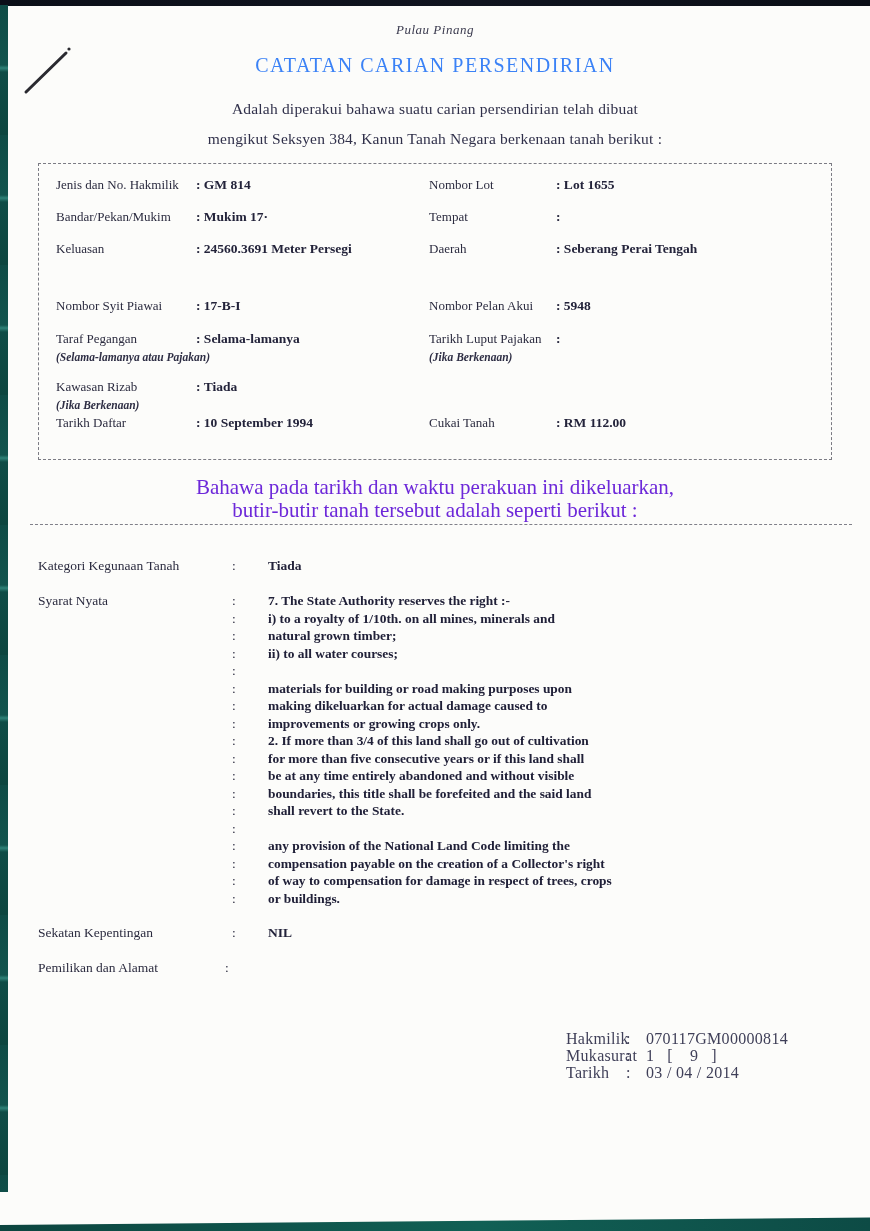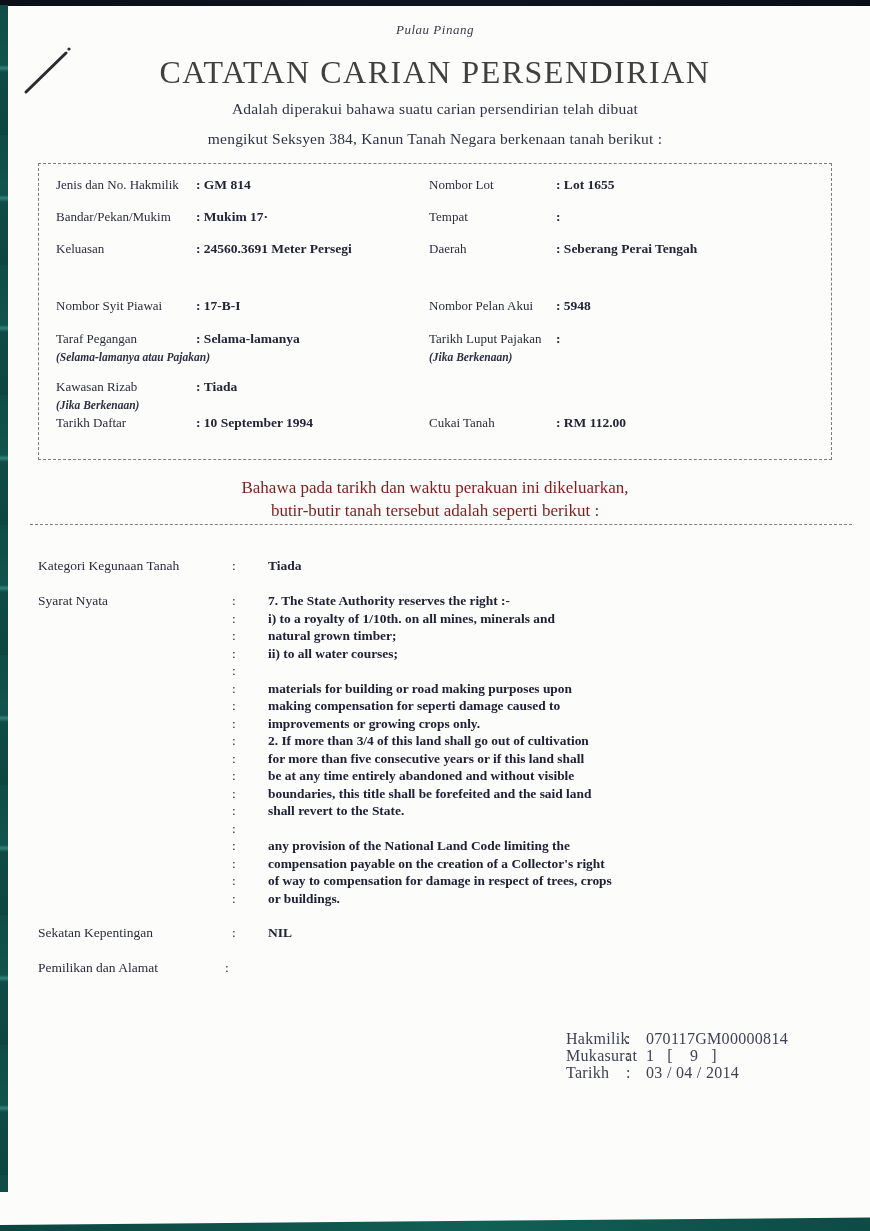--- a/index.html
+++ b/index.html
@@ -19,36 +19,36 @@
       #0f4c46 0px, #12544d 60px, #2f8378 63px, #0f4c46 67px, #0d463f 130px);
   }
   .band-bottom { position:absolute; bottom:0; left:0; width:100%; height:16px;
     background:linear-gradient(90deg,#0c453f,#116055 55%,#0d4b45);
     clip-path:polygon(0 62%, 100% 16%, 100% 100%, 0 100%);
   }
   .pen-mark { position:absolute; left:16px; top:40px; }
 
   .center { position:absolute; left:0; width:100%; text-align:center; }
   .region { top:22px; font-style:italic; font-size:13px; color:#3a3a4e; letter-spacing:0.5px; }
-  .doc-title { top:54px; font-size:32px; font-weight:500; letter-spacing:1.5px; color:#404040; }
+  .doc-title { top:54px; font-size:20px; font-weight:500; letter-spacing:1.5px; color:#3b82f6; }
   .intro { font-size:15.5px; color:#30304a; letter-spacing:0.2px; }
   .intro1 { top:100px; } .intro2 { top:130px; }
 
   
   .info-box { position:absolute; left:38px; top:163px; width:794px; height:297px;
     border:1px dashed rgba(80,80,92,0.75); }
   .trow { position:absolute; left:0; width:100%; height:20px; }
   .trow span { position:absolute; white-space:pre; }
   .lbl { font-size:13px; color:#2b2b3f; }
   .val { font-size:13.5px; font-weight:bold; color:#23233a; }
   .note { font-size:11.5px; font-style:italic; font-weight:bold; color:#2e2e44; }
   .tl-l { left:17px; } .tl-v { left:157px; }
   .tr-l { left:390px; } .tr-v { left:517px; }
 
-  .certify { top:476px; font-size:17px; line-height:23px; color:#7f1d1d; }
+  .certify { top:476px; font-size:21px; line-height:23px; color:#6d28d9; }
   .dash-sep { position:absolute; left:30px; top:524px; width:822px;
     border-top:1.5px dashed rgba(75,75,88,0.7); }
 
   
   .details { position:absolute; left:38px; top:558px; width:800px; }
   .drow { position:absolute; left:0; width:100%; }
   .drow span { position:absolute; white-space:pre; }
   .d-lbl { left:0; font-size:13.5px; color:#2b2b3f; }
   .d-colon { left:194px; font-size:13.5px; color:#2b2b3f; }
   .d-val { left:230px; font-size:13.5px; font-weight:bold; color:#22223a; }
@@ -168,21 +168,21 @@
         </div>
       <div class="sline">
           <span class="scolon">:</span>
         </div>
       <div class="sline">
           <span class="scolon">:</span>
           <span class="stext">materials for building or road making purposes upon</span>
         </div>
       <div class="sline">
           <span class="scolon">:</span>
-          <span class="stext">making compensation for seperti damage caused to</span>
+          <span class="stext">making dikeluarkan for actual damage caused to</span>
         </div>
       <div class="sline">
           <span class="scolon">:</span>
           <span class="stext">improvements or growing crops only.</span>
         </div>
       <div class="sline">
           <span class="scolon">:</span>
           <span class="stext">2. If more than 3/4 of this land shall go out of cultivation</span>
         </div>
       <div class="sline">

